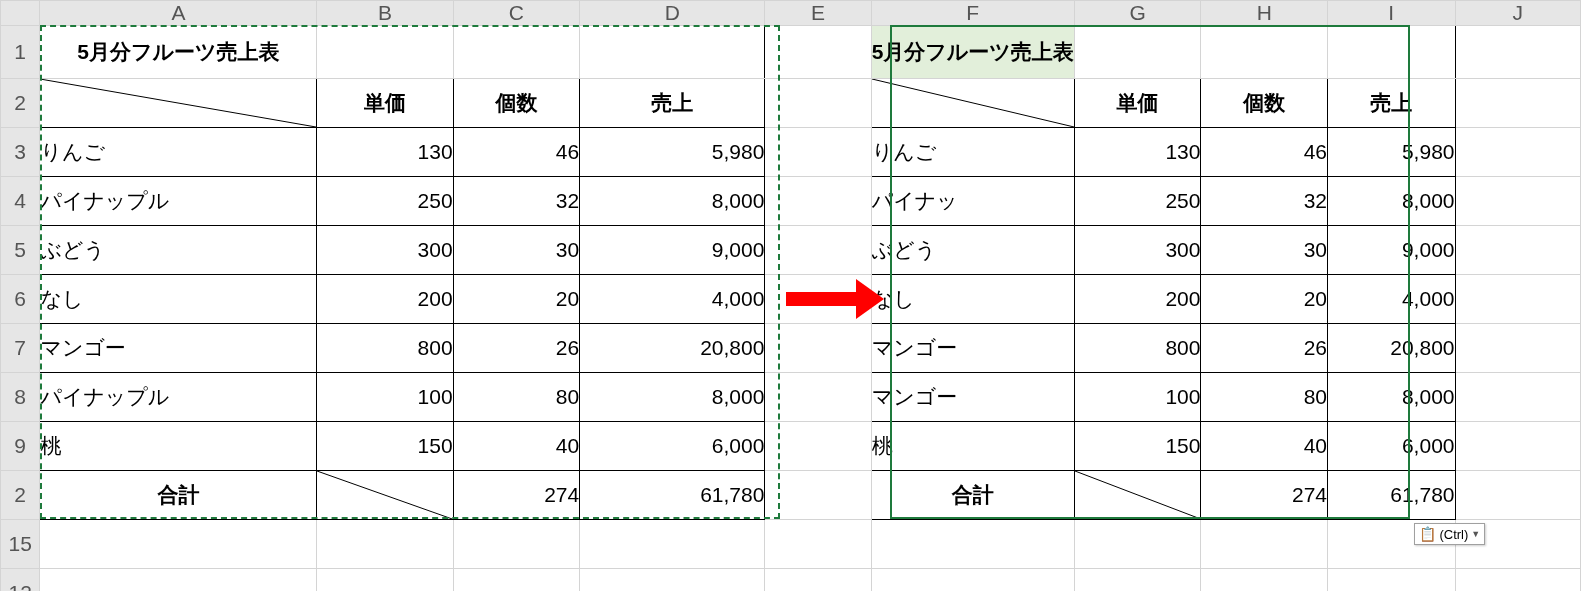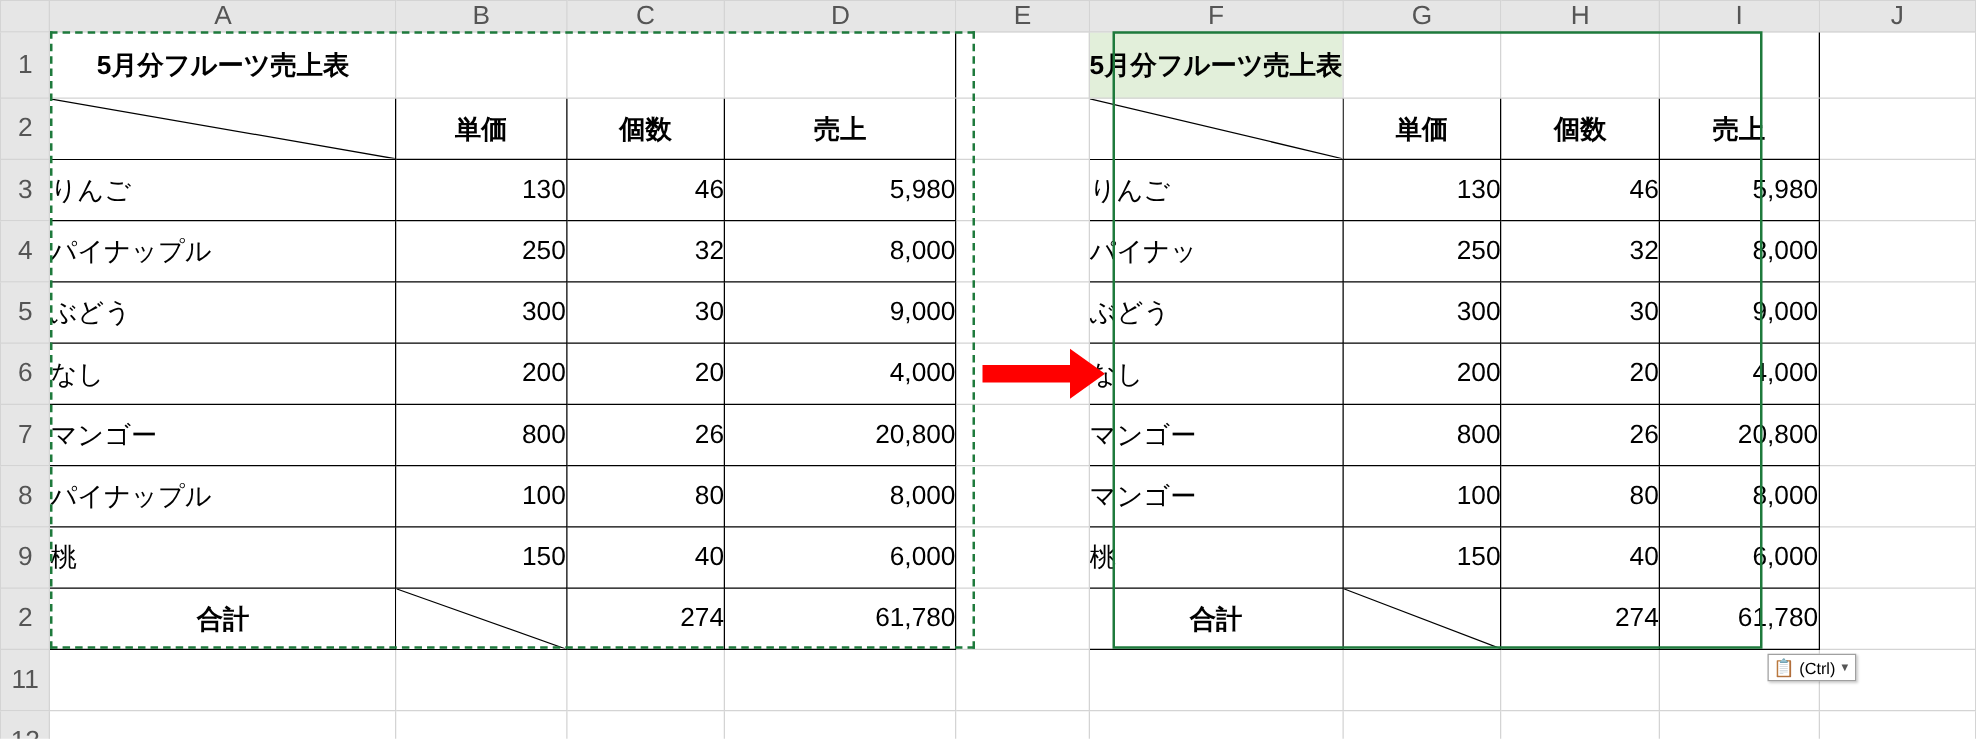--- a/index.html
+++ b/index.html
@@ -301,21 +301,21 @@
             <line x1="0" y1="0" x2="100" y2="100" stroke="#000" stroke-width="1" vector-effect="non-scaling-stroke"></line>
           </svg>
         </td>
         <td class="cell num sel-light tborder" style="">274</td>
         <td class="cell num sel-light tborder" style="">61,780</td>
         <td class="cell" style=""></td>
       </tr>
     </tbody>
     <tbody>
       <tr>
-        <th class="rowhdr" style="height:49px">11</th>
+        <th class="rowhdr" style="height:49px">15</th>
         <td class="cell" style=""></td>
         <td class="cell" style=""></td>
         <td class="cell" style=""></td>
         <td class="cell" style=""></td>
         <td class="cell" style=""></td>
         <td class="cell" style=""></td>
         <td class="cell" style=""></td>
         <td class="cell" style=""></td>
         <td class="cell" style=""></td>
         <td class="cell" style=""></td>

